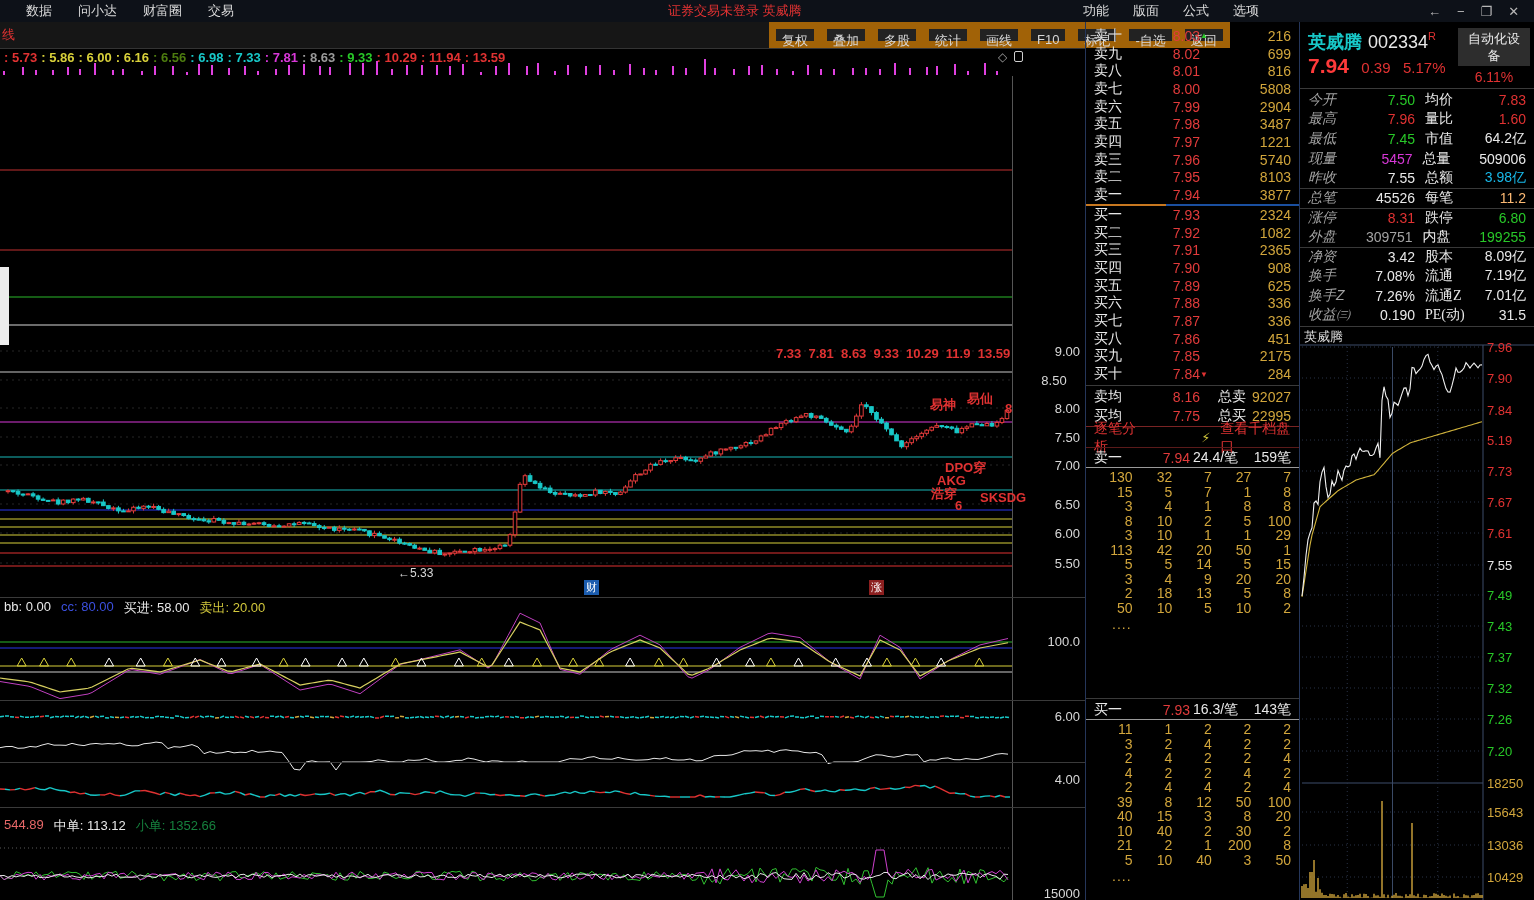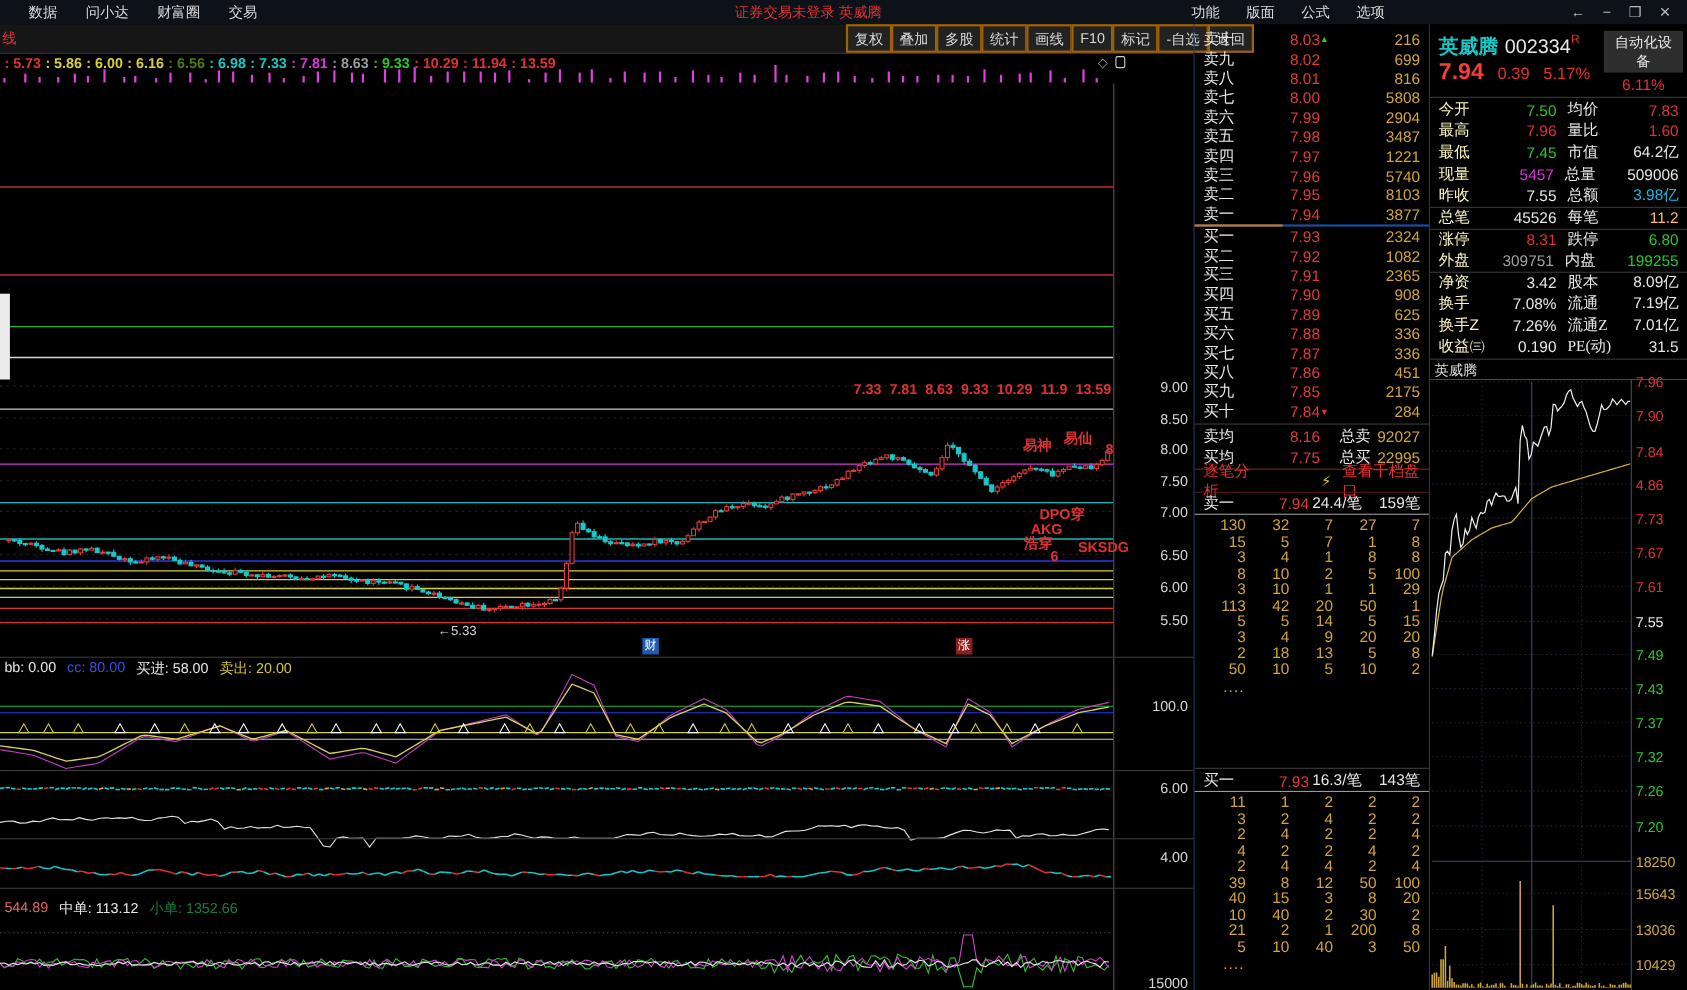--- a/index.html
+++ b/index.html
@@ -13,21 +13,21 @@
   .menubar .mitem { margin-left:26px; cursor:default; }
   .menubar .status { position:absolute; left:668px; color:#e03232; }
   .menubar .rmenu { position:absolute; left:1083px; display:flex; gap:24px; }
   .menubar .winctl { position:absolute; left:1428px; display:flex; gap:16px; color:#b8b8b8; font-size:13px; }
 
   
   .toolbar { left:0; top:22px; width:1085px; height:27px; background:#161616; border-bottom:1px solid #343434; display:flex; align-items:center; font-size:13px; color:#d8d8d8; }
   .toolbar .p { margin-right:13px; }
   .toolbar .p.first { color:#e03232; margin-left:2px; }
   .chartbtns { top:22px; left:770px; height:27px; display:flex; }
-  .chartbtns .b { border:2px solid #a16207; margin-left:-1px; background:#222; color:#d8d8d8; font-size:13px; padding:3px 6px 0 6px; height:26px; }
+  .chartbtns .b { border:7px solid #a16207; margin-left:-1px; background:#222; color:#d8d8d8; font-size:13px; padding:3px 6px 0 6px; height:26px; }
 
   
   .ladder { left:0; top:50px; width:1085px; height:13px; font-size:13px; font-weight:bold; display:flex; }
   .ladder span { margin-left:4px; white-space:pre; }
   .sigrow { left:0; top:63px; width:1012px; height:13px; }
   .sigrow i { position:absolute; bottom:1px; width:2px; background:#e040e0; }
   .minitools { left:998px; top:50px; color:#9a9a9a; font-size:12px; display:flex; gap:7px; }
   .pagebox { display:inline-block; width:9px; height:11px; border:1px solid #cfcfcf; border-radius:2px; margin-top:1px; }
 
   
@@ -68,21 +68,21 @@
   .siname { position:absolute; left:8px; top:8px; font-size:18px; }
   .siname .nm { color:#18c8c8; font-weight:bold; } .siname .cd { color:#e8e8e8; margin-left:6px; } .siname .r { color:#e03232; font-size:11px; vertical-align:top; }
   .siprice { position:absolute; left:8px; top:32px; }
   .siprice .big { color:#ff3a3a; font-size:21px; font-weight:bold; }
   .siprice .chg { color:#e03232; font-size:15px; margin-left:8px; }
   .indbox { position:absolute; left:158px; top:6px; width:72px; }
   .indbox .nm { background:#2d2d2d; color:#e8e8e8; font-size:13px; text-align:center; line-height:17px; padding:2px 0; }
   .indbox .pct { color:#e03232; font-size:14px; text-align:center; margin-top:3px; }
   .irow { height:19.6px; display:flex; align-items:center; padding:0 8px; font-size:14px; }
   .irow.divt { border-top:1px solid #383838; }
-  .irow .l { width:52px; color:#fef9c3; } .irow .v { width:55px; text-align:right; }
+  .irow .l { width:52px; color:#a3a3a3;font-style:italic; } .irow .v { width:55px; text-align:right; }
   .irow .l2 { width:58px; margin-left:10px; color:#e8e8e8;font-family:Liberation Serif, serif; }
   .ititle { position:absolute; left:4px; top:306px; color:#dcdcdc; font-size:13px; }
   .idaylab { position:absolute; width:46px; font-size:13px; }
 </style>
 </head>
 <body>
 
 <div class="app">
 
   <div class="abs menubar">
@@ -1083,21 +1083,21 @@
       <line x1="1000" y1="719.4950359165668" x2="1005" y2="721" stroke="#e03232" stroke-width="1.4"></line>
       <line x1="1005" y1="721" x2="1010" y2="721" stroke="#18c8c8" stroke-width="1.4"></line>
       <line x1="0" y1="772" x2="1012" y2="772" stroke="#5a5a5a" stroke-dasharray="1,3"></line>
       <polyline points="0,799.462628508918 4,803.7361323111691 8,802.073225225322 12,802.4905278161168 16,795.6224800413474 20,797.2105609974824 24,800.0318439141847 28,798.3318980340846 32,800.0959573104046 36,795.8259597769938 40,800.9270844771527 44,798.8418190111406 48,798.4148645284586 52,795.4613171867095 56,801.4426033804193 60,799.4296404882334 64,797.9694137629122 68,795.7898451411165 72,796.6431008186191 76,796.3787670456804 80,798.3367777522653 84,803.5132030583918 88,795.8548618410714 92,803.3741026627831 96,799.186889170669 100,801.8590317294002 104,797.3646981245838 108,796.1124282469973 112,796.8891776097007 116,795.242410521023 120,802.28478849167 124,801.4392752363347 128,799.1328218346462 132,795.3090580739081 136,798.3663993724622 140,804.3834261992015 144,801.6793364752084 148,797.0174502511509 152,802.1946024522185 156,800.8913229173049 160,798.8354093115777 164,804.9641536921263 168,799.5580179686658 172,801.2633079639636 176,803.9039204409346 180,799.7993601392955 184,797.8801037371159 188,802.5778395636007 192,796.9072546041571 196,804.6189453778788 200,802.4053070973605 204,797.4820570647717 208,798.17232882604 212,799.0997773525305 216,798.97275473224 220,804.875765889883 224,799.5256179431453 228,798.7772587314248 232,795.8072848455049 236,795.6406210386194 240,801.4789723232388 244,801.7970097484067 248,799.5639945659786 252,798.7334233080037 256,796.3788034324534 260,798.6665849923156 264,795.5737872980535 268,800.0080884550698 272,803.1504949810915 276,796.8262571492232 280,803.199068934191 284,801.8525143712759 288,801.0610092035495 292,795.6018865481019 296,799.2710246914066 300,801.7330862255767 304,802.555863156449 308,803.2763959816657 312,796.8197995331138 316,797.4924993747845 320,797.7002891199663 324,799.3611150793731 328,798.5180219518952 332,803.1929572252557 336,804.2097160662524 340,796.7725681141019 344,803.9280038606375 348,804.0666575659998 352,797.2749132104218 356,802.2830764041282 360,795.3629367100075 364,798.3984402264468 368,802.4991898192093 372,802.4817714933306 376,801.492887805216 380,803.4562126686797 384,796.0292206797749 388,797.3570134164765 392,800.5404898920096 396,802.4872372415848 400,800.8929993840866 404,802.4855571845546 408,802.9338655201718 412,801.5166990482248 416,795.46004089294 420,795.340555862058 424,801.0559086385183 428,798.4861298045143 432,802.9690609383397 436,803.709603373427 440,800.3297350625508 444,795.8011941495351 448,797.4105858337134 452,795.3685890231282 456,796.0842786240391 460,795.2380512258969 464,801.6006615571678 468,803.4603890217841 472,795.1454204600304 476,796.5820993855596 480,804.8590028798208 484,802.6543546677567 488,798.929917968344 492,796.6269992175512 496,803.450965185184 500,802.5657246029004 504,804.7380460915156 508,799.1336263529956 512,797.6239054580219 516,801.5752667887136 520,796.4061750401743 524,800.8397504594177 528,800.4193311068229 532,804.782806627918 536,804.5584653108381 540,801.1995288357139 544,802.1807469124906 548,798.243452499155 552,798.4236197080463 556,797.5737376813777 560,804.4321079854853 564,799.7368438914418 568,796.6041871835478 572,804.0640374529175 576,802.8050908679143 580,796.3633714686148 584,797.3849787306972 588,798.4938290691935 592,795.278072822839 596,799.338328957092 600,798.1025308882818 604,799.0241509699263 608,804.1560704563744 612,798.0775260366499 616,797.3142066807486 620,802.4127362924628 624,798.7815537210554 628,803.89552927576 632,803.4877012320794 636,803.8077178550884 640,804.5148699777201 644,795.7657708460465 648,803.3858569827862 652,801.020549912937 656,795.6474165385589 660,799.199838093482 664,799.0534113370813 668,802.3984350333922 672,797.1317073190585 676,800.520838543307 680,798.6438956670463 684,798.5735837672837 688,798.9905446674675 692,804.4398736371659 696,803.8834647019394 700,798.9486634591594 704,808.2700701137073 708,800.5986988623627 712,806.2197986370884 716,803.0500152870081 720,808.0415528668091 724,798.3953573089093 728,792.5560768628493 732,800.0802087993361 736,799.7388349301182 740,798.2162415282801 744,799.6295806150883 748,797.5666499794461 752,792.8429013397545 756,806.0133165041916 760,791.9948392948136 764,797.2380250184797 768,801.2917469372042 772,793.7738091810606 776,792.527379900217 780,806.1493547759019 784,797.719442225527 788,800.515350244008 792,793.0113377501257 796,792.8536745496094 800,796.0850414941087 804,793.807320935186 808,796.4048798652366 812,805.0652717696503 816,791.3565197628923 820,793.807397026103 824,794.531094502192 828,797.8539349287748 832,804.2199198119342 836,804.1524828998372 840,798.0269702337682 844,808.6980166332796 848,792.399074675981 852,805.9266856750473 856,803.0270183915272 860,808.2264620219357 864,794.8527336413972 868,794.7811844376847 872,807.6441882112995 876,821 880,821 884,821 888,803.8595437826589 892,808.1769373039715 896,795.3638958968222 900,800.5601845243946 904,799.1700048581697 908,801.5809827493504 912,797.3624741733074 916,791.6691392157227 920,801.7363433153369 924,800.0071597001515 928,791.6816019741818 932,807.1443749228492 936,798.9560912083834 940,795.1683712666854 944,802.7933403146453 948,805.9666658234783 952,801.4556496934965 956,806.4354346673936 960,793.0927619086578 964,807.7550598522648 968,795.3459799895063 972,797.4791096299887 976,807.3442949978635 980,793.6067900583148 984,794.7297916701064 988,803.8761271308176 992,802.5549044767395 996,800.9588983603753 1000,803.1875942111947 1004,805.8373296586797 1008,801.138349710498 " fill="none" stroke="#30c030" stroke-width="1"></polyline>
       <polyline points="0,799.5595329925418 4,803.7291311975569 8,801.552418909967 12,802.6874455139041 16,798.3533979225904 20,799.2142020389438 24,797.3513215798885 28,796.3062167335302 32,796.6694945450872 36,803.2513185385615 40,798.4735967777669 44,803.9933056030422 48,799.2458550184965 52,800.4633194729686 56,799.6971552483737 60,797.8685500528663 64,799.9195497762412 68,798.1679894570261 72,802.6900003701448 76,802.8657529428601 80,803.8448735568672 84,798.7314900029451 88,799.7973059080541 92,799.7363648116589 96,798.1698833685368 100,797.3726873975247 104,802.908602129668 108,796.5577486976981 112,796.8129450716078 116,801.7778516579419 120,797.820420825854 124,797.2137093730271 128,801.0017448849976 132,801.3940538391471 136,799.533313492313 140,803.663551332429 144,802.6680290792137 148,799.8572266753763 152,797.924960013479 156,798.2411370463669 160,800.3896910324693 164,798.8221004456282 168,798.7561574056745 172,798.0363093838096 176,797.720505354926 180,803.3378863316029 184,802.5354780610651 188,796.4516921360046 192,799.9889392778277 196,799.9937425721437 200,802.1743982676417 204,803.7950143236667 208,796.1755681559443 212,800.454983362928 216,796.1368758138269 220,797.435905341059 224,801.110654886812 228,796.0681432094425 232,798.5938089359552 236,803.2215295098722 240,803.6304341889918 244,801.027595391497 248,803.3727617394179 252,803.2991649080068 256,796.3962624035776 260,802.5385999493301 264,796.5728572197258 268,796.4441118650138 272,800.0004616547376 276,799.8682280518115 280,800.5915880799294 284,797.9144832417369 288,803.049546116963 292,800.8287871554494 296,801.3059922102839 300,802.1111158207059 304,798.4798158761114 308,800.888926487416 312,802.5337917823344 316,798.949059933424 320,798.9038859158754 324,798.853752700612 328,799.7673435974866 332,802.4736723918468 336,796.2141146287322 340,801.7880789581686 344,803.706483270973 348,798.5508457552642 352,796.0574019700289 356,799.2373581584543 360,802.1025720313191 364,799.3781494889408 368,801.025157418102 372,801.4675594605505 376,797.5916340295225 380,803.1684624608606 384,798.1256531402469 388,798.6460898313671 392,797.989453818649 396,796.7937250547111 400,801.94668299146 404,798.1490799710155 408,801.6751451194286 412,799.8016193807125 416,796.6767917498946 420,796.0456324778497 424,797.020837854594 428,796.3925965055823 432,796.5566623359919 436,803.4011092409492 440,803.2886371109635 444,803.9221354089677 448,796.6971786729991 452,798.7771031279117 456,803.8232782520354 460,799.7924908846617 464,802.3783923946321 468,801.8191293608397 472,796.6331632751971 476,796.8990998193622 480,801.3005092125386 484,803.8324093669653 488,797.0229407195002 492,798.1614736914635 496,799.8327269423753 500,800.2618777379394 504,800.3831204250455 508,802.4315123669803 512,799.0020868144929 516,797.7827813569456 520,800.4970724452287 524,797.5068474058062 528,799.4397768173367 532,796.8569096587598 536,797.4854077324271 540,800.0261316951364 544,802.4366478230804 548,797.334726722911 552,802.9743633531034 556,803.9519444704056 560,800.400676291436 564,796.9686973690987 568,802.1145571377128 572,796.8141495306045 576,800.7290531080216 580,803.2165127042681 584,801.5557508952916 588,797.635135807097 592,803.0367797128856 596,797.5312659367919 600,801.9301306828856 604,803.5045555308461 608,797.8207146637142 612,803.7176259979606 616,799.0811491198838 620,801.1488117128611 624,800.8442861735821 628,798.2146516051143 632,802.4650484845042 636,800.5443233642727 640,802.2544687520713 644,801.4564262125641 648,797.4991462174803 652,799.7437882069498 656,800.6441113054752 660,801.190334001556 664,796.3889799807221 668,800.5166874174029 672,800.1892604790628 676,800.0057783164084 680,796.2162130996585 684,803.2746493779123 688,797.031315613538 692,802.1624670568854 696,797.2234395164996 700,796.7648446373641 704,796.3296560410411 708,800.9743693310768 712,792.8743431460113 716,806.8636616982519 720,792.8653209391981 724,803.1133683841675 728,804.0154120665044 732,798.2952233988792 736,793.7584372811019 740,799.6936596814543 744,805.0458548009395 748,799.1330319136381 752,806.8511405967176 756,801.3406423527747 760,805.6388440474868 764,806.3529614072293 768,799.9269207410514 772,797.6803917273879 776,802.4554375231266 780,798.2981259614229 784,795.2945301897823 788,800.4786873552948 792,801.4305343315006 796,799.4763716995716 800,807.1272282663733 804,798.7737333763391 808,805.0329448059201 812,801.8859614595771 816,793.8993337608874 820,801.8147051673383 824,805.1218427982182 828,800.6042228911072 832,804.8295832756907 836,793.8238695655018 840,797.1325073961168 844,795.1556036852301 848,797.5921866100282 852,796.4223137460649 856,799.013175529614 860,806.5047249373049 864,800.4523689035326 868,803.3396237283945 872,797.8215432617814 876,774 880,774 884,774 888,797.9368267308921 892,801.8318072706461 896,796.5111186288298 900,796.7754725862294 904,798.6974952228368 908,793.27940826267 912,797.2476190261543 916,801.852644604817 920,800.8006481684745 924,801.8691835884005 928,794.1817324638366 932,793.3987281847745 936,804.039241719991 940,802.0381288900971 944,800.2732419800013 948,802.4363247219474 952,798.342399257794 956,805.282000676915 960,800.0598856370896 964,794.1460363287479 968,806.8848651070148 972,797.3627157431096 976,799.4540617823601 980,796.50768587403 984,801.0244748394937 988,797.1139865383506 992,795.6350775647909 996,797.7184241905809 1000,794.4078743372113 1004,798.3220348272473 1008,803.8637487504632 " fill="none" stroke="#d040d0" stroke-width="1"></polyline>
       <polyline points="0,799.6667682025582 4,799.4933162173256 8,801.320595709607 12,799.6643194453791 16,800.904639011249 20,799.7679938701913 24,800.4076656037942 28,798.8982231095433 32,800.2926362911239 36,799.0659391963854 40,801.6690581385046 44,801.1372949425131 48,801.5677902949974 52,800.1592256445438 56,798.818068551831 60,798.6175822354853 64,800.9432870931923 68,800.984154170379 72,799.7713342821226 76,800.9333615582436 80,801.462311450392 84,800.5728851491585 88,801.8238735115156 92,801.5003644516692 96,800.304384152405 100,800.400011703372 104,800.4547165371478 108,798.4654879113659 112,800.1662608319893 116,798.1373798884451 120,801.1620244970545 124,801.1777074420825 128,801.2197196306661 132,801.1899028439075 136,801.1190051101148 140,798.9345614165068 144,800.0042053703219 148,800.0980654740706 152,800.9639739338309 156,801.4791648779064 160,798.6055316710845 164,799.736623515375 168,799.2011598013341 172,798.8434368027374 176,798.2529960768297 180,800.1976154083386 184,799.3800529446453 188,801.2160889888182 192,801.8647372005507 196,799.9809140367433 200,798.8186094583943 204,800.5924033718184 208,799.4305216772482 212,800.9354235725477 216,801.3882236285135 220,800.7477457821369 224,799.2036129441112 228,800.2106092320755 232,799.1741064703092 236,801.7612869795412 240,798.7468166993931 244,798.2216384774074 248,800.710086739622 252,798.0680635506287 256,799.1511598890647 260,799.7591763325036 264,801.2440400216728 268,798.7543783420697 272,801.619137709029 276,799.9480448337272 280,799.4805576102808 284,799.4892635345459 288,798.3134546158835 292,798.5131905470043 296,800.8680794565007 300,798.0034651774913 304,801.2738918494433 308,798.8093963004649 312,798.7053476748988 316,800.1968946363777 320,799.5177504457533 324,798.5512133026496 328,800.9601462185383 332,798.739374756813 336,801.3270555594936 340,799.3800506275147 344,801.6014541145414 348,800.0382935972884 352,800.0246150512248 356,800.9627443421632 360,801.4047996811569 364,800.1142240744084 368,798.3729419065639 372,801.0448883706704 376,801.3904959755018 380,800.0805909140036 384,799.1645243940875 388,798.6209114082158 392,800.286934107542 396,798.6312376139686 400,799.0226340927184 404,800.5326847899705 408,801.4769881768152 412,800.7845366057009 416,798.7615793924779 420,800.9357952401042 424,800.6630860064179 428,799.0092541035265 432,801.3212652625516 436,800.8966172412038 440,799.4210149822757 444,799.2495827209204 448,801.3631799034774 452,801.1834338223562 456,801.6625414500013 460,798.7730264719576 464,801.188820945099 468,798.4324197508395 472,799.67957624048 476,800.1918306723237 480,798.2946278266609 484,800.8714963356033 488,800.8193439478055 492,801.6140048597008 496,799.7232168670744 500,798.1625446081161 504,800.7170799756423 508,798.3669874789193 512,801.8449184922501 516,799.3677643006667 520,798.1787588261068 524,800.8298392165452 528,799.5181401781738 532,800.2743020709604 536,801.124959718436 540,798.3816107437015 544,800.4172115586698 548,799.8020358392969 552,799.3549877908081 556,800.7142835780978 560,801.9116197060794 564,801.2590841846541 568,799.6482605459169 572,800.3120287265629 576,798.202642002143 580,798.1802797717974 584,798.0529383551329 588,799.4470752794296 592,798.7519059181213 596,798.2801724663004 600,801.6413598721847 604,798.285481583327 608,799.6768411379308 612,799.7656068988144 616,801.8028078330681 620,801.4853894291446 624,800.6342434538528 628,798.2772596189752 632,801.5554430633783 636,798.691285006702 640,798.7981741912663 644,799.9962740167975 648,801.811540350318 652,798.2167012104765 656,799.2413167823106 660,800.2434842567891 664,800.5896142218262 668,799.4523436557502 672,801.1083007482812 676,799.59054445941 680,801.2370300237089 684,799.3388194963336 688,800.5610470660031 692,798.2933630300686 696,799.7474915245548 700,799.1808184590191 704,801.2063626261428 708,801.4942547731101 712,799.664592609182 716,801.9050784047693 720,799.1051733558998 724,802.836632310599 728,799.9542811270803 732,798.9664990024642 736,801.9386146306991 740,799.872742318362 744,802.670140120387 748,801.5873004546389 752,798.9919138884172 756,802.0661333935335 760,797.5156793337316 764,798.4996941868216 768,801.5503409655764 772,797.32906011194 776,796.5472777718678 780,800.0259805973619 784,802.7469369160011 788,803.1806135216727 792,803.3288480609656 796,797.3695409642532 800,802.5848588656634 804,796.6608741180971 808,803.095751715824 812,803.0314127316699 816,799.1989925412461 820,801.6182753620669 824,800.8521402548998 828,796.6636652482673 832,799.2185213396326 836,797.0038016820326 840,797.5670407580212 844,802.0792241342366 848,800.9009908147157 852,797.9414784491062 856,798.6823092946782 860,802.6392547484487 864,803.193938556686 868,801.3494518587365 872,801.4920969124884 876,799.975105903484 880,799.1121257506311 884,796.4384397499264 888,796.5688643559813 892,801.8446758775041 896,802.7715538229793 900,799.9046379962936 904,798.296594131738 908,796.7286695459858 912,801.5528836477548 916,798.5808796346188 920,802.7443804942071 924,799.0323610857129 928,803.5727010734379 932,799.5460477532819 936,798.6222435187549 940,801.1452641477808 944,800.3136854037642 948,797.9178638031706 952,799.2464606033639 956,799.2134431133047 960,797.4563207641244 964,797.3751256536692 968,798.453420978412 972,798.7600979644806 976,797.4883439995349 980,801.6494325373321 984,798.720555315353 988,797.655520344153 992,799.3154739871621 996,800.236464837566 1000,803.2051891226322 1004,798.1413674876094 1008,798.4812582109123 " fill="none" stroke="#e8e8e8" stroke-width="1"></polyline>
     </svg>
 
   <div id="main-axis">
       <div class="axlab" style="top: 344px;">9.00</div>
-      <div class="axlab" style="top: 373px;">8.50</div>
+      <div class="axlab" style="top: 373px; text-align: center;">8.50</div>
       <div class="axlab" style="top: 401px;">8.00</div>
       <div class="axlab" style="top: 430px;">7.50</div>
       <div class="axlab" style="top: 458px;">7.00</div>
       <div class="axlab" style="top: 497px;">6.50</div>
       <div class="axlab" style="top: 526px;">6.00</div>
       <div class="axlab" style="top: 556px;">5.50</div>
     </div>
   <div class="axlab" style="top:634px">100.0</div>
   <div class="axlab" style="top:709px">6.00</div>
   <div class="axlab" style="top:772px">4.00</div>
@@ -1651,21 +1651,21 @@
       <line x1="178" y1="554" x2="178" y2="549.1931580202654" stroke="#d2a63c" stroke-width="1.4"></line>
       <line x1="180" y1="554" x2="180" y2="551.0090493129101" stroke="#d2a63c" stroke-width="1.4"></line>
       <line x1="182" y1="554" x2="182" y2="550.981282957131" stroke="#d2a63c" stroke-width="1.4"></line>
       <polyline points="2,252.85199999999986 4,239.92912707182313 6,227.0062541436463 8,214.08338121546956 10,201.1605082872927 12,191.0278011049727 14,183.97896132596702 16,176.93012154696135 18,169.88128176795567 20,162.8324419889501 22,160.80590055248615 24,159.0436906077349 26,157.28148066298309 28,155.51927071823184 30,153.75706077348048 32,151.99485082872923 34,150.23264088397792 36,148.47043093922616 38,146.70822099447486 40,145.4746740331488 42,144.2998674033148 44,143.12506077348075 46,141.95025414364625 48,140.7754475138122 50,139.6006408839777 52,138.42583425414364 54,137.2510276243096 56,136.07622099447508 58,135.40070718232028 60,134.81330386740353 62,134.22590055248622 64,133.63849723756903 66,133.05109392265217 68,132.46369060773497 70,131.87628729281766 72,131.28888397790047 74,130.70148066298367 76,128.70430939226526 78,126.3546961325967 80,124.0050828729282 82,121.65546961325964 84,119.30585635359108 86,116.95624309392252 88,114.60662983425397 90,112.25701657458592 92,109.90740331491736 94,108.4388950276242 96,107.26408839779015 98,106.08928176795564 100,104.91447513812165 102,103.73966850828708 104,102.56486187845309 106,101.39005524861858 108,100.21524861878453 110,99.04044198895002 112,98.27681767955767 114,97.68941436464092 116,97.10201104972361 118,96.51460773480642 120,95.92720441988962 122,95.33980110497237 124,94.75239779005506 126,94.16499447513786 128,93.57759116022106 130,92.99018784530381 132,92.40278453038655 134,91.81538121546976 136,91.2279779005525 138,90.64057458563525 140,90.05317127071845 142,89.4657679558012 144,88.87836464088394 146,88.29096132596669 148,87.70355801104995 150,87.11615469613264 152,86.52875138121539 154,85.94134806629859 156,85.35394475138139 158,84.76654143646408 160,84.17913812154734 162,83.59173480663009 164,83.00433149171283 166,82.41692817679558 168,81.82952486187878 170,81.24212154696153 172,80.65471823204427 174,80.06731491712702 176,79.47991160220977 178,78.89250828729297 180,78.30510497237572 182,77.71770165745846 " fill="none" stroke="#d2b43c" stroke-width="1.1"></polyline>
       <polyline points="2,251.9481867542936 4,233.34651636672334 6,211.21709942510222 8,195.63471680946236 10,188.87967839497628 12,183.7819218469799 14,159.00735972043236 16,157.0125948033364 18,160.5208501559075 20,137.76537984801155 22,128.12355008204042 24,123.50331473739948 26,142.63688602940454 28,153.41109658278003 30,150.28390722681684 32,136.92857083072897 34,141.84751342922254 36,137.7916831076634 38,126.54944534054727 40,131.74694480083588 42,136.20368209615634 44,126.16193974316263 46,121.89542781463228 48,122.78082916150578 50,121.6586527135346 52,111.81643820788918 54,109.90271564998017 56,115.3243831638033 58,108.75668096743607 60,104.20054933280022 62,107.04076981550679 64,107.3686951015888 66,106.71014820804476 68,107.08226867791637 70,111.43552084487067 72,111.54941409977755 74,109.87380220830721 76,104.04987465442895 78,99.22292943959121 80,113.83623454140428 82,56.3494213118023 84,42.72864403963479 86,52.016873040141206 88,55.43407746332815 90,73.42353509280326 92,69.20501099016661 94,58.09123257931003 96,59.541020467874546 98,61.50160852409908 100,55.73745624420479 102,49.62293615792379 104,44.11810366354621 106,43.85909099542596 108,51.718889575593266 110,45.0107936290695 112,23.453357871452567 114,24.041331336670567 116,29.650903039055436 118,27.157388541861565 120,25.19760941281089 122,22.065431570576152 124,15.368277779915502 126,11.625199827428105 128,10.361213845459872 130,17.94767879169069 132,21.556375550029657 134,25.497609010275312 136,22.221437845450566 138,20.89680775220552 140,26.439854800196372 142,30.627120730965828 144,37.8627168879504 146,44.549891210571786 148,47.92055608450289 150,48.08631752484098 152,41.443716104131624 154,33.29374523102035 156,24.022090272120636 158,28.22864723833601 160,28.2699997401171 162,26.509770986874457 164,23.999802114540103 166,18.6988870645327 168,21.09303420621569 170,23.94998463866341 172,21.272122198686134 174,19.124765802873412 176,21.30958712698299 178,23.80691920268191 180,20.94340270158426 182,20.885218855341407 " fill="none" stroke="#f0f0f0" stroke-width="1.1"></polyline>
     </svg>
   <div id="intraday-labels">
       <div class="idaylab" style="left: 1487px; top: 340px; color: rgb(224, 50, 50);">7.96</div>
       <div class="idaylab" style="left: 1487px; top: 371px; color: rgb(224, 50, 50);">7.90</div>
       <div class="idaylab" style="left: 1487px; top: 403px; color: rgb(224, 50, 50);">7.84</div>
-      <div class="idaylab" style="left: 1487px; top: 433px; color: rgb(224, 50, 50);">4.86</div>
+      <div class="idaylab" style="left: 1487px; top: 433px; color: rgb(224, 50, 50);">5.19</div>
       <div class="idaylab" style="left: 1487px; top: 464px; color: rgb(224, 50, 50);">7.73</div>
       <div class="idaylab" style="left: 1487px; top: 495px; color: rgb(224, 50, 50);">7.67</div>
       <div class="idaylab" style="left: 1487px; top: 526px; color: rgb(224, 50, 50);">7.61</div>
       <div class="idaylab" style="left: 1487px; top: 558px; color: rgb(232, 232, 232);">7.55</div>
       <div class="idaylab" style="left: 1487px; top: 588px; color: rgb(40, 200, 40);">7.49</div>
       <div class="idaylab" style="left: 1487px; top: 619px; color: rgb(40, 200, 40);">7.43</div>
       <div class="idaylab" style="left: 1487px; top: 650px; color: rgb(40, 200, 40);">7.37</div>
       <div class="idaylab" style="left: 1487px; top: 681px; color: rgb(40, 200, 40);">7.32</div>
       <div class="idaylab" style="left: 1487px; top: 712px; color: rgb(40, 200, 40);">7.26</div>
       <div class="idaylab" style="left: 1487px; top: 744px; color: rgb(40, 200, 40);">7.20</div>

